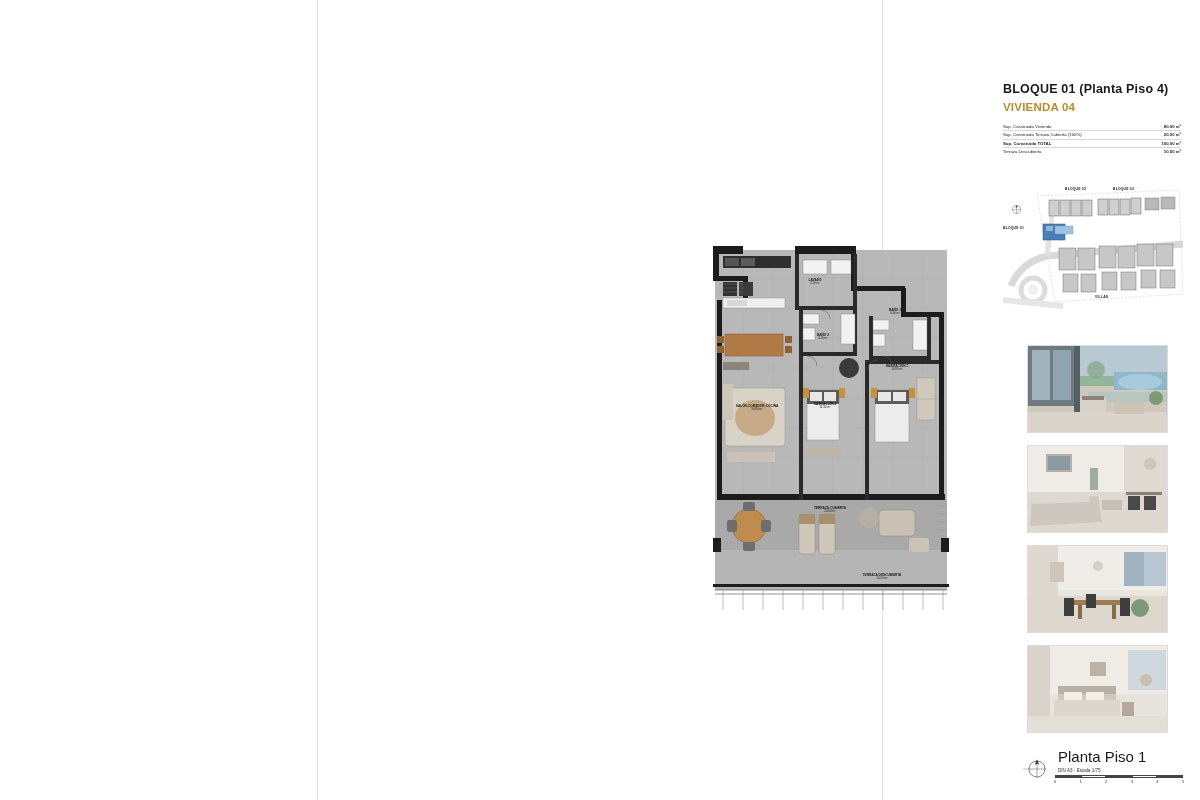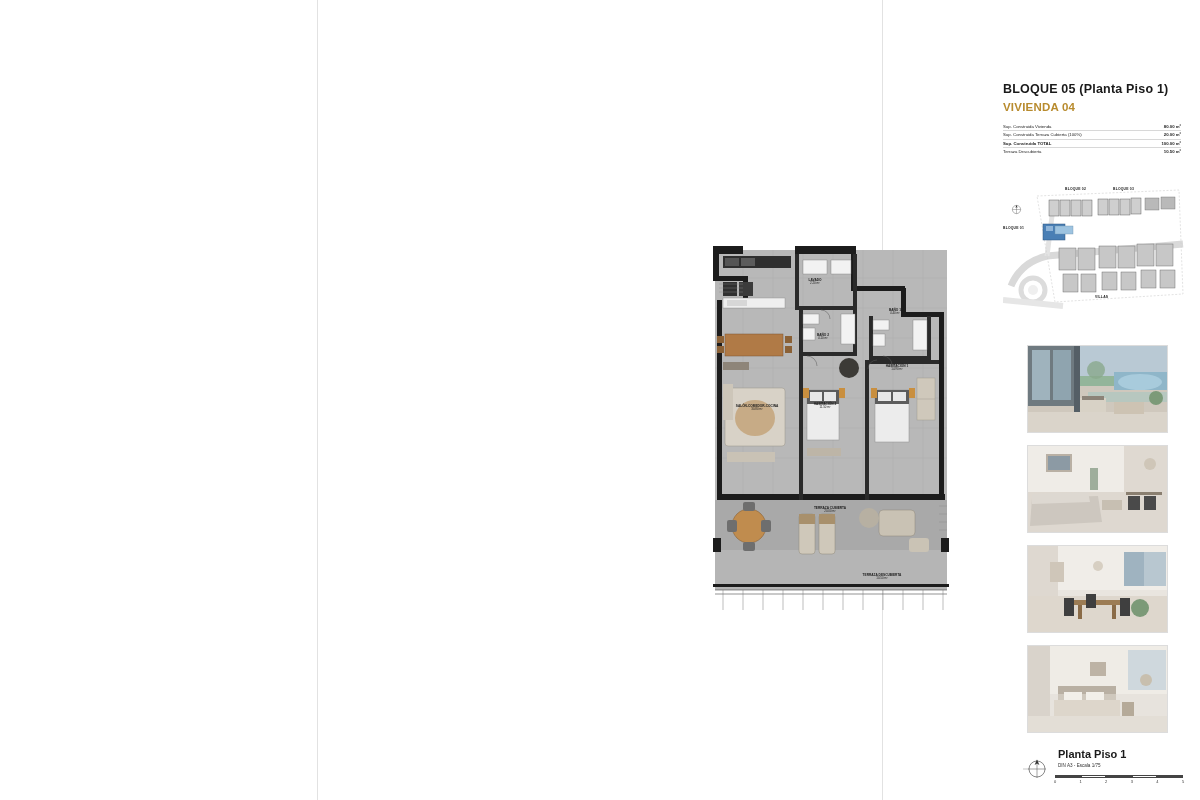--- a/index.html
+++ b/index.html
@@ -131,23 +131,23 @@
   #photo-4 { top: 645px; }
 
   
   .caption {
     position: absolute;
     left: 740px;
     top: 748px;
     width: 140px;
   }
   .caption-title {
-    font-size: 11px;
+    font-size: 15px;
     color: #1a1a1a;
-    font-weight: bold;
+    font-weight: normal;
   }
   .caption-sub {
     font-size: 4.6px;
     color: #333;
     margin-top: 3px;
   }
   .compass {
     position: absolute;
     left: 705px;
     top: 756px;
@@ -211,21 +211,21 @@
 <body>
 
 <div id="page">
 
   <div class="sheet-topline"></div>
   <div class="sheet-bottomline"></div>
 
   <div class="sheet">
 
     <div class="titleblock">
-      <div class="title-main">BLOQUE 05  (Planta Piso 1)</div>
+      <div class="title-main">BLOQUE 01  (Planta Piso 4)</div>
       <div class="title-sub">VIVIENDA 04</div>
 
       <div class="areas">
         <div class="area-row">
           <span class="area-label">Sup. Construida Vivienda</span>
           <span class="area-val">80.00 m²</span>
         </div>
         <div class="area-row">
           <span class="area-label">Sup. Construida Terraza Cubierta (100%)</span>
           <span class="area-val">20.00 m²</span>

